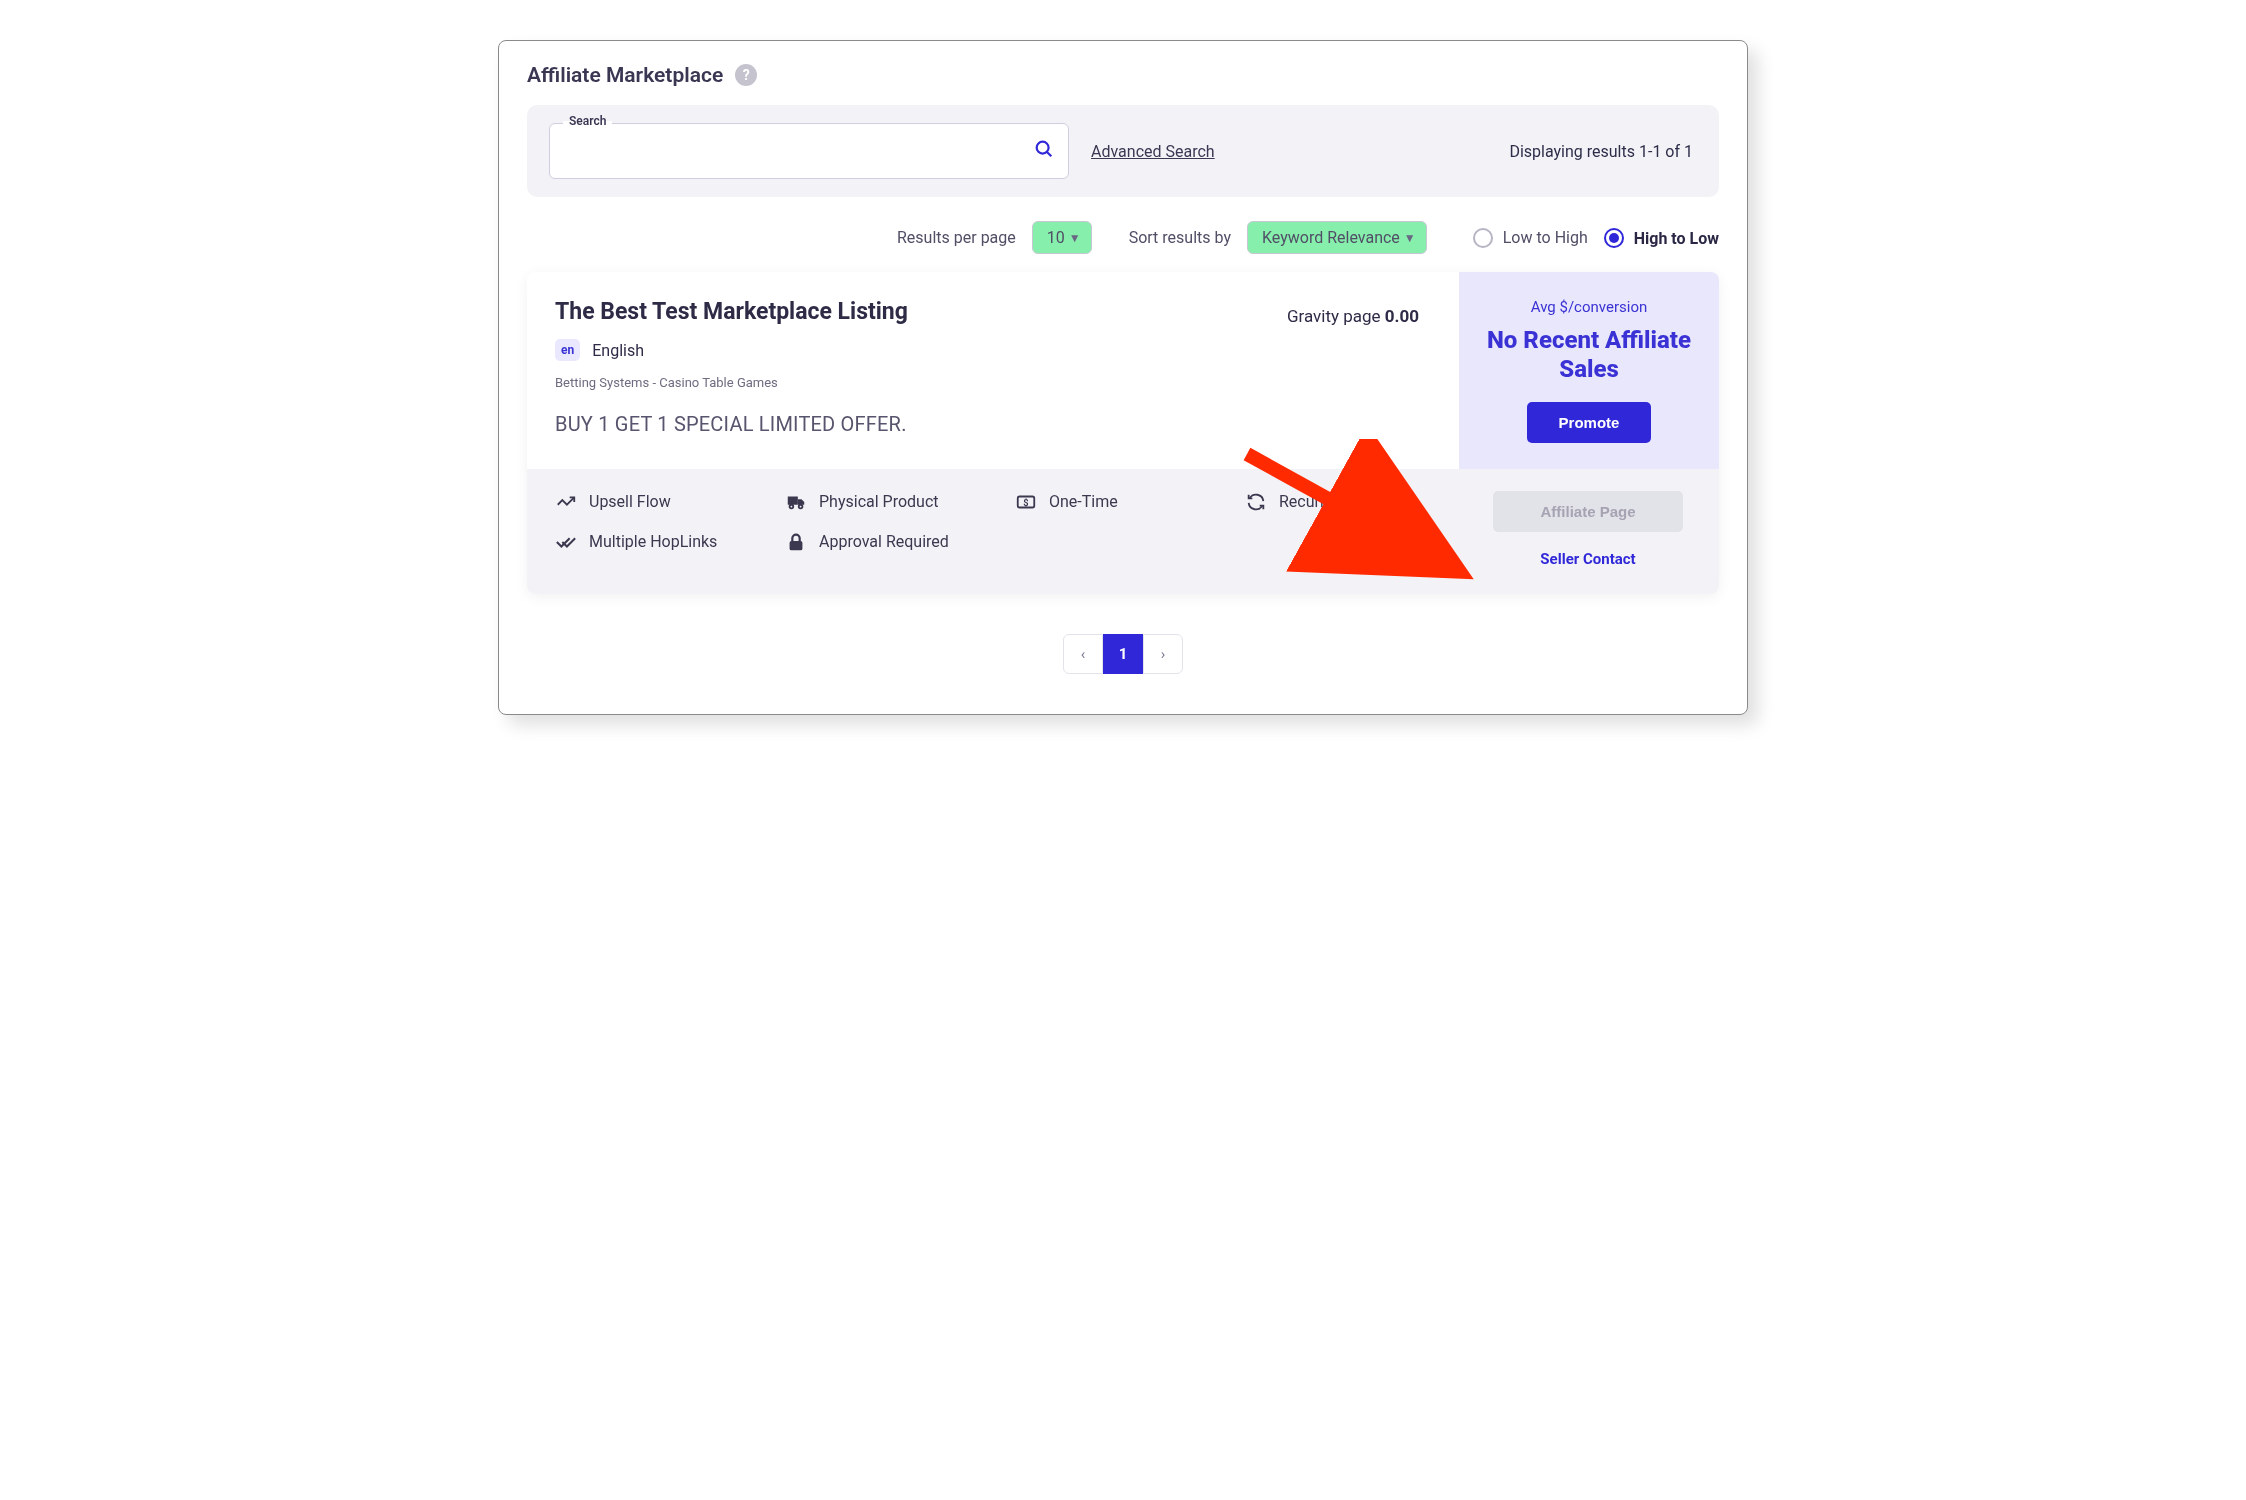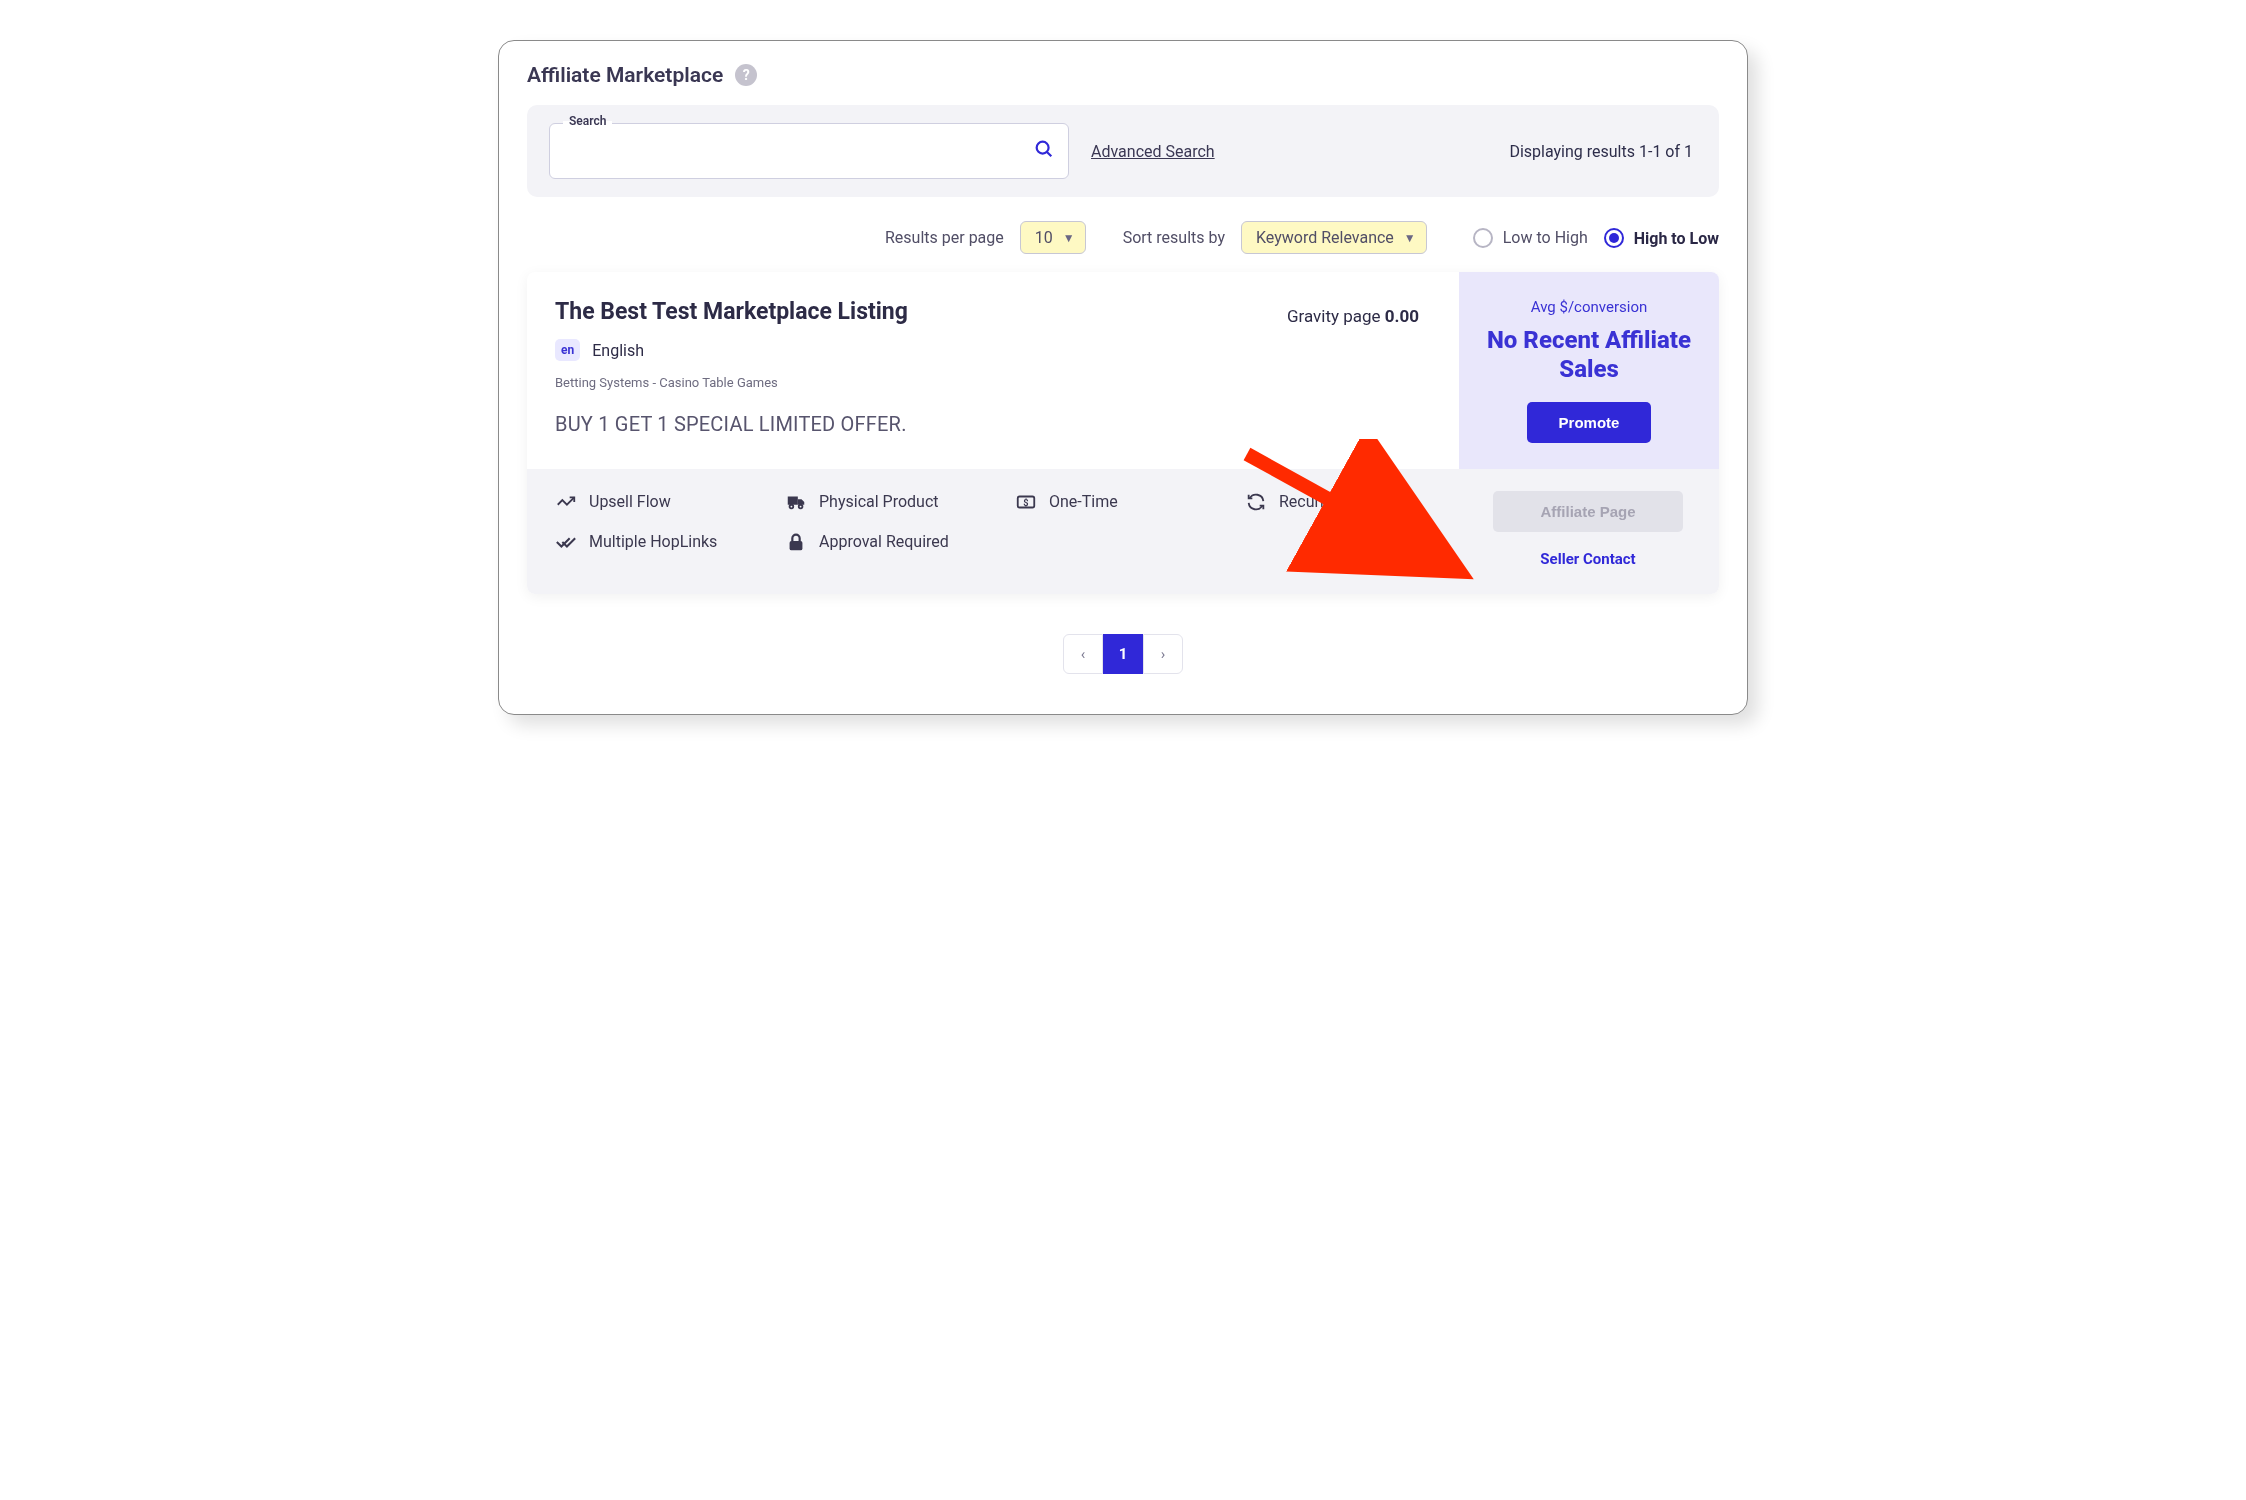--- a/index.html
+++ b/index.html
@@ -6,21 +6,21 @@
   body {
     font-family: -apple-system, BlinkMacSystemFont, "Segoe UI", Roboto, Helvetica, Arial, sans-serif;
     background: #fff;
     padding: 40px;
     color: #2d2d4a;
   }
   .panel {
     width: 1250px;
     margin: 0 auto;
     border: 1px solid #8a8a8a;
-    border-radius: 16px;
+    border-radius: 8px;
     padding: 22px 0 40px 0;
     box-shadow: 10px 10px 18px #e0e0e0;
     position: relative;
     background: #fff;
   }
   .page-title-row {
     display: flex; align-items: center; gap: 12px;
     padding: 0 0 18px 28px;
   }
   .page-title {
@@ -63,23 +63,23 @@
   .results-count {
     margin-left: auto; font-size: 16px; color: #2d2d4a;
   }
   .filter-row {
     display: flex; align-items: center; gap: 16px;
     justify-content: flex-end;
     padding: 24px 28px 18px 28px;
     font-size: 16px; color: #514e66;
   }
   .select {
-    background: #fef9c3; border: 1px solid #c7c7d4;
+    background: #86efac; border: 1px solid #c7c7d4;
     border-radius: 6px; padding: 6px 10px 6px 14px;
-    display: inline-flex; align-items: center; gap: 10px;
+    display: inline-flex; align-items: center; gap: 4px;
     color: #514e66; font-size: 16px; cursor: pointer;
   }
   .chev { font-size: 12px; color: #6a6784; }
   .radio {
     width: 20px; height: 20px; border-radius: 50%;
     border: 2px solid #b7b5c4; display: inline-flex;
     align-items: center; justify-content: center; cursor: pointer;
   }
   .radio.checked { border-color: #3028d8; }
   .radio.checked::after {

